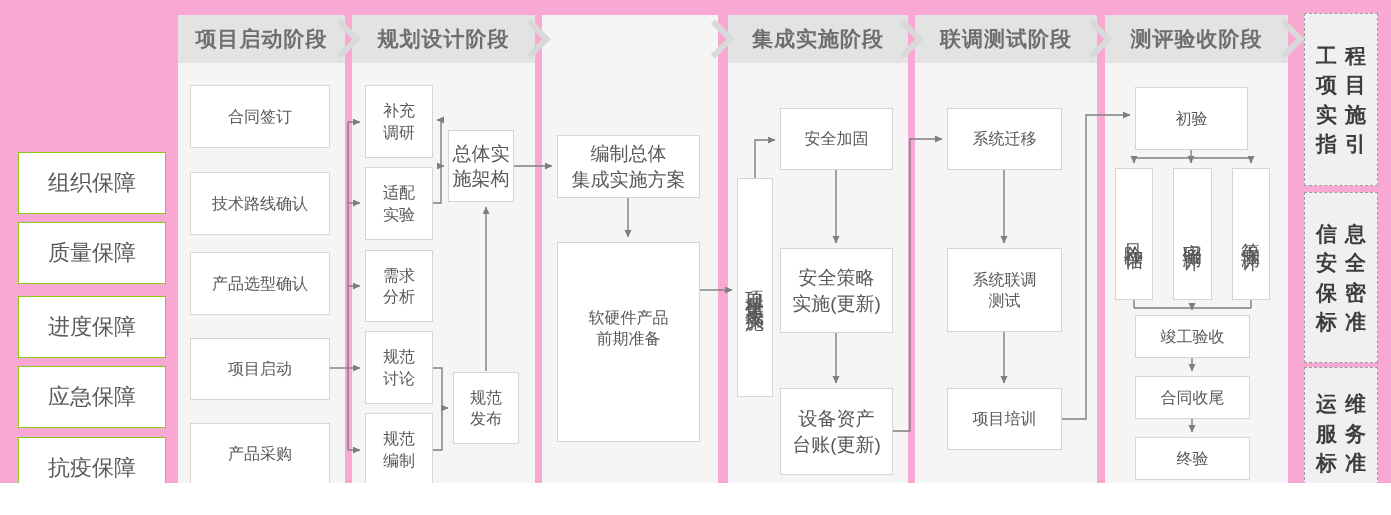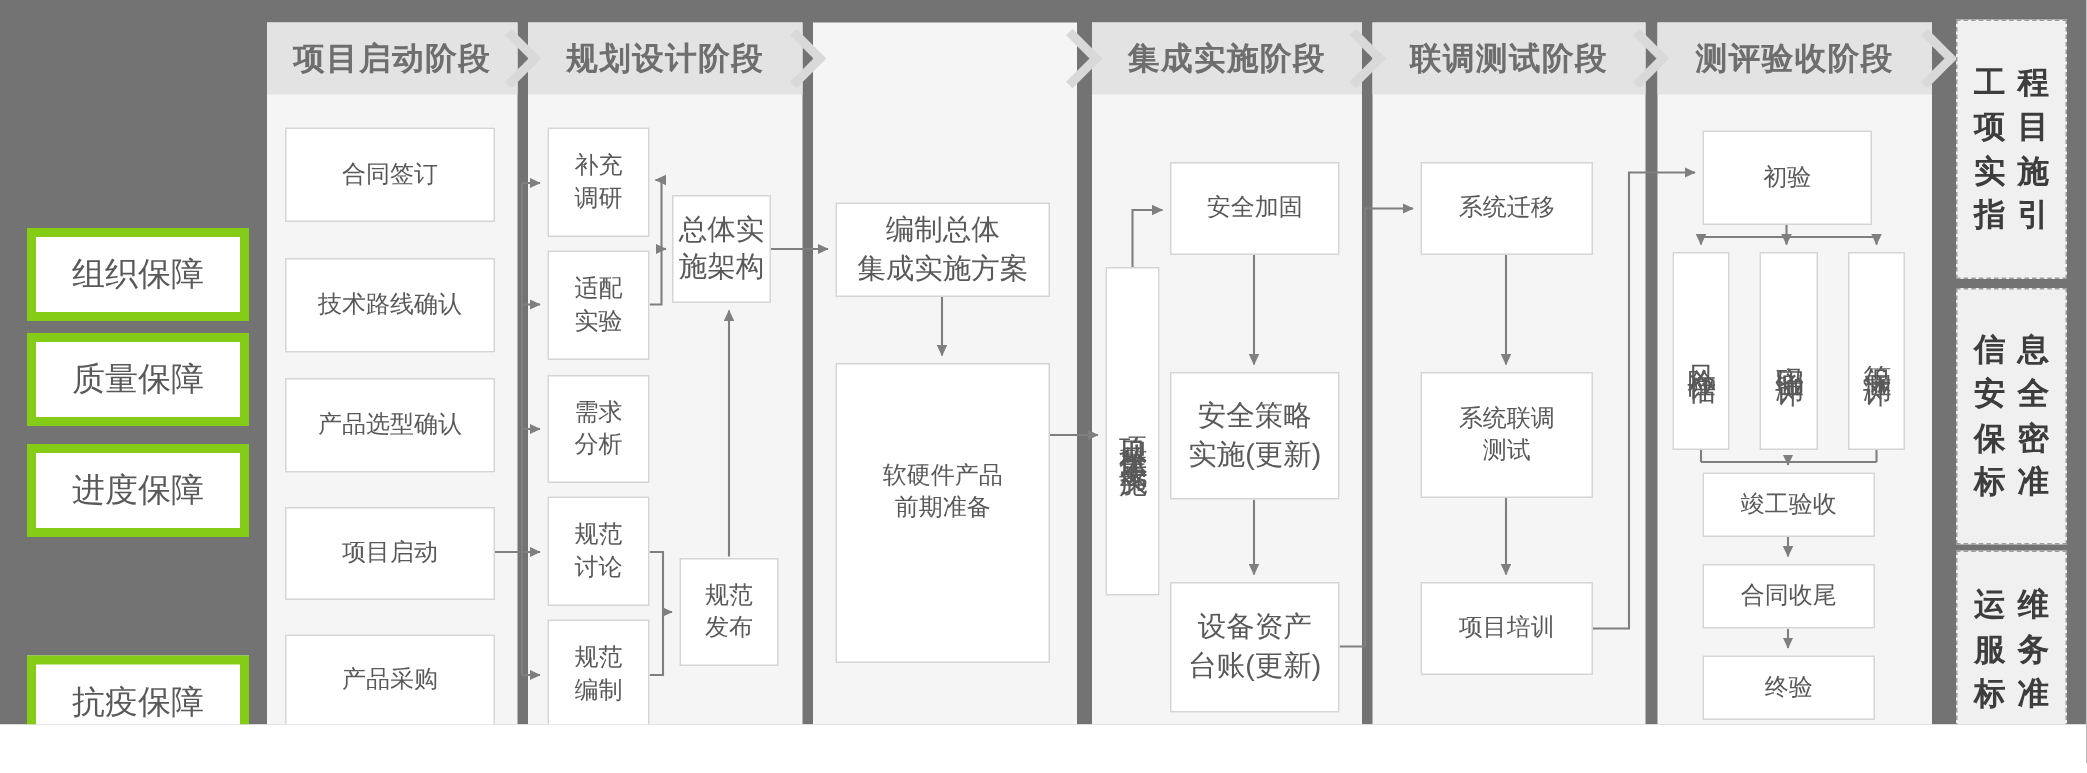--- a/index.html
+++ b/index.html
@@ -1,23 +1,23 @@
 <!DOCTYPE html>
 <html><head>
 <meta charset="utf-8">
 <style>
   html,body{margin:0;padding:0;background:#ffffff;}
   body{font-family:"Liberation Sans","DejaVu Sans",sans-serif;}
-  .canvas{position:relative;width:1391px;height:483px;background:#737373;overflow:hidden;}
+  .canvas{position:relative;width:1391px;height:483px;background:#f9a8d4;overflow:hidden;}
 
   
   .title-box{position:absolute;left:18px;top:18px;width:148px;height:124px;background:#fadde2;
     border-radius:6px;display:flex;align-items:center;justify-content:center;text-align:center;
     color:#e60027;font-weight:bold;font-size:24px;line-height:1.5;white-space:pre-line;}
-  .lbox{position:absolute;left:18px;width:148px;height:62px;background:#ffffff;border:6px solid #84cc16;
+  .lbox{position:absolute;left:18px;width:148px;height:62px;background:#ffffff;border:1px solid #84cc16;
     box-sizing:border-box;display:flex;align-items:center;justify-content:center;
     color:#595959;font-size:22px;}
 
   
   .strip{position:absolute;top:15px;height:482px;background:#f5f5f5;}
   .phead{position:absolute;top:15px;height:48px;background:#e3e3e3;display:flex;align-items:center;
     justify-content:center;color:#6e6e6e;font-weight:bold;font-size:21px;letter-spacing:1px;}
   .chev{position:absolute;top:25px;width:22px;height:22px;border-top:6px solid #d9d9d9;
     border-right:6px solid #d9d9d9;transform:rotate(45deg);}
 
@@ -114,20 +114,21 @@
       <path d="M1134,308 H1251"></path>
       <path d="M1192,308 V310" marker-end="url(#ah)"></path>
       <path d="M1192,358 V371" marker-end="url(#ah)"></path>
       <path d="M1192,419 V432" marker-end="url(#ah)"></path>
     </g>
   </svg>
 
   <div class="lbox" style="top:152px">组织保障</div>
   <div class="lbox" style="top:222px">质量保障</div>
   <div class="lbox" style="top:296px">进度保障</div>
+  <div class="lbox" style="top:366px">应急保障</div>
   <div class="lbox" style="top:437px">抗疫保障</div>
 
   <div class="node" style="left:190px;top:85px;width:140px;height:63px">合同签订</div>
   <div class="node" style="left:190px;top:172px;width:140px;height:63px">技术路线确认</div>
   <div class="node" style="left:190px;top:338px;width:140px;height:62px">项目启动</div>
   <div class="node" style="left:190px;top:252px;width:140px;height:63px">产品选型确认</div>
   <div class="node" style="left:190px;top:423px;width:140px;height:62px">产品采购</div>
 
   <div class="node" style="left:365px;top:85px;width:68px;height:73px">补充
 调研</div>

